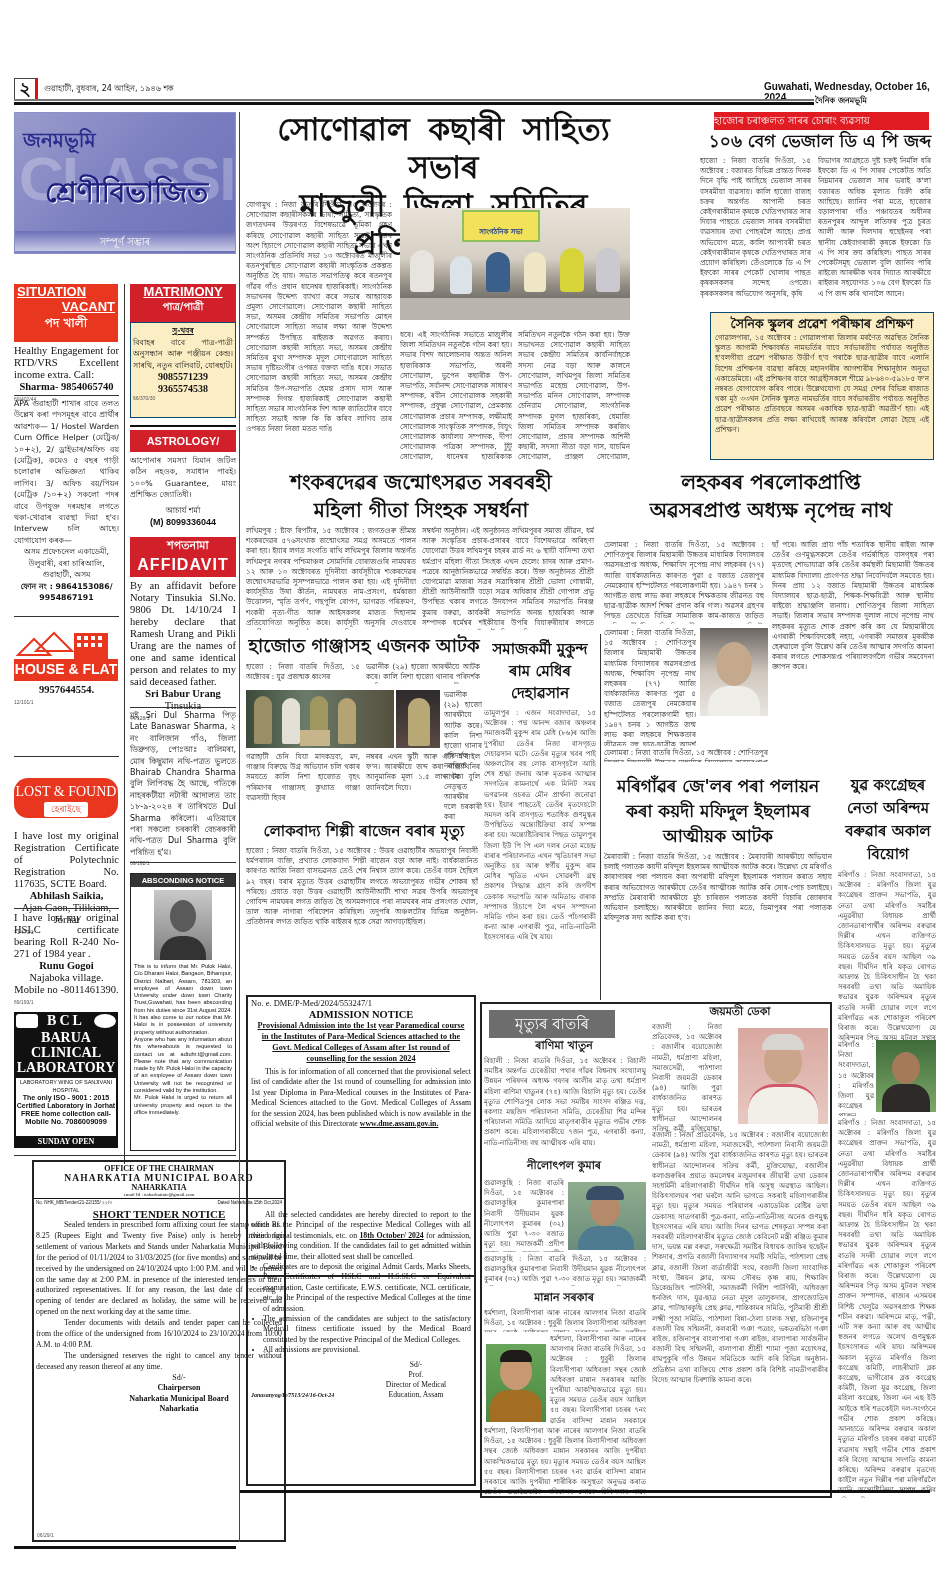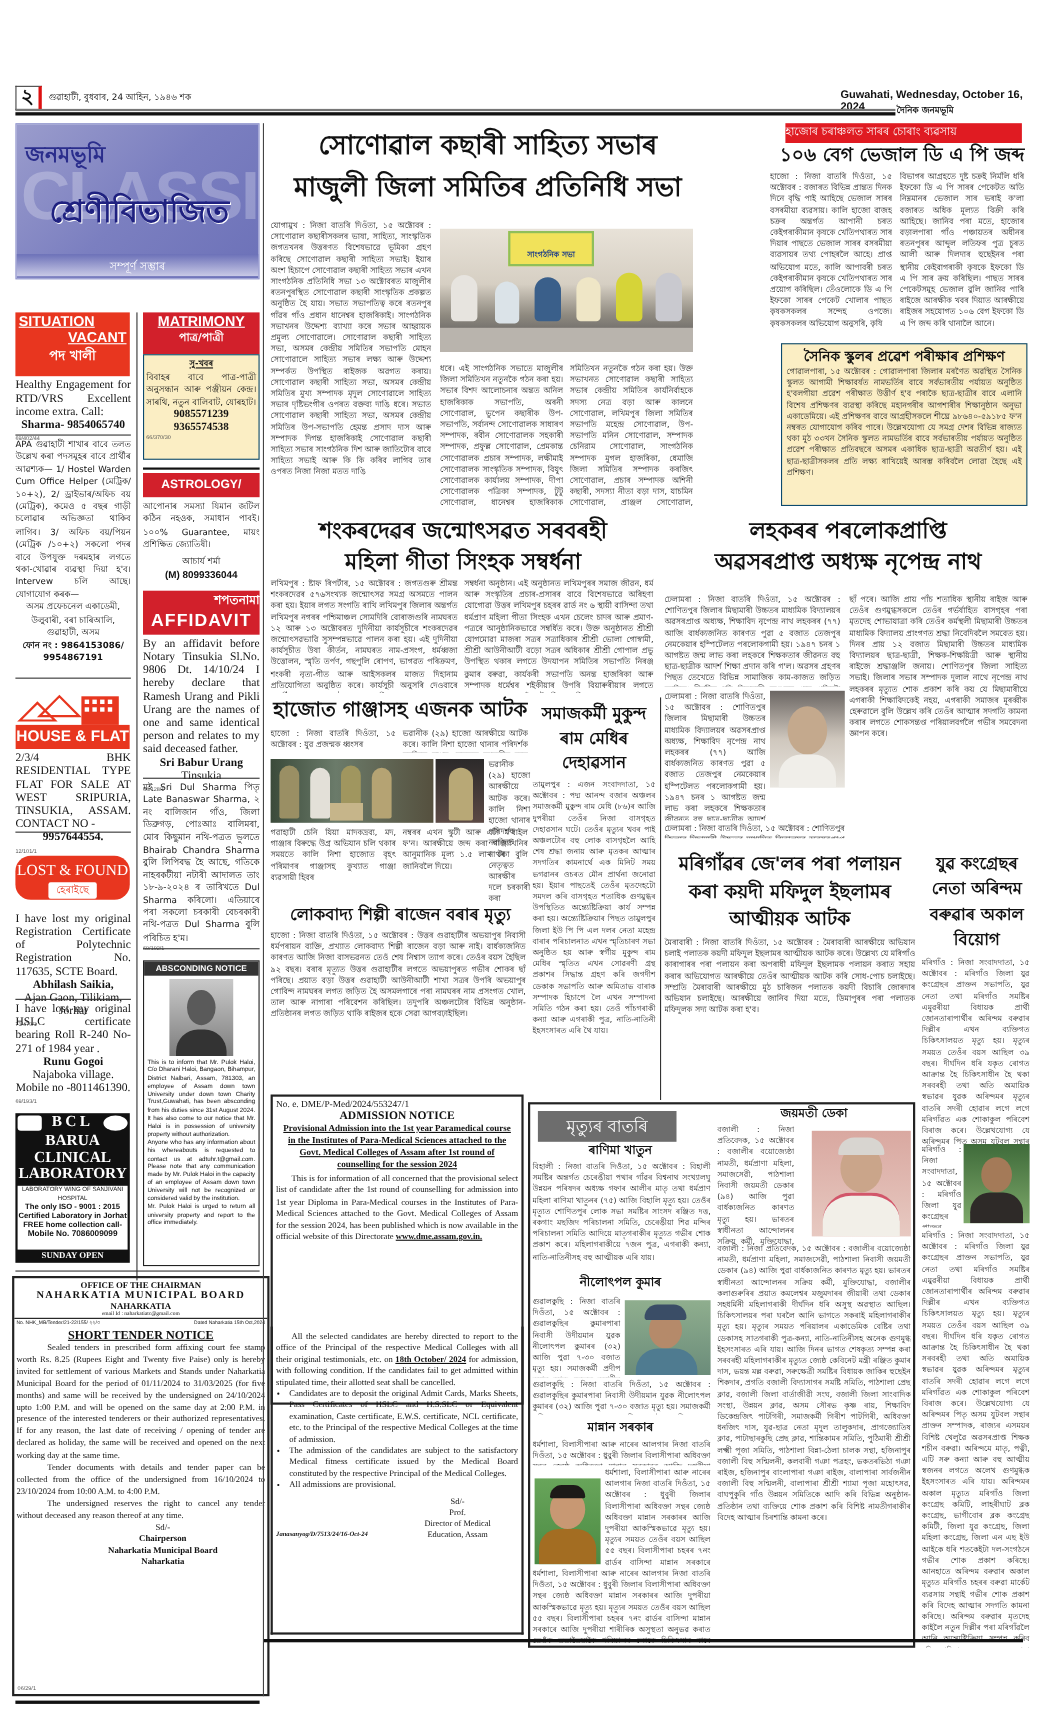--- a/index.html
+++ b/index.html
@@ -88,21 +88,20 @@
         <rect x="63" y="18" width="4" height="4"></rect>
         <rect x="70" y="18" width="4" height="4"></rect>
         <rect x="77" y="18" width="4" height="4"></rect>
         <rect x="84" y="18" width="4" height="4"></rect>
       </g>
     <rect x="0" y="34" width="104" height="22" fill="#e8361f"></rect>
   </svg>
   <div class="abs ad-head" style="left:0;top:36px;width:104px;font-size:14px;">HOUSE &amp; FLAT</div>
 </div>
 <div class="abs adtext-en" style="left:14px;top:684px;width:105px;">
-  <div>2/3/4 BHK RESIDENTIAL TYPE FLAT FOR SALE AT WEST SRIPURIA, TINSUKIA, ASSAM. CONTACT NO -</div>
   <div class="center bold">9957644554.</div>
   <div class="code">12/101/1</div>
 </div>
 <div class="abs rule-h" style="left:14px;top:756px;width:105px;"></div>
 
 <div class="abs" style="left:14px;top:770px;width:104px;height:55px;">
   <div style="position:absolute;left:0;top:8px;width:104px;height:40px;background:#e8361f;border-radius:14px;"></div>
   <div class="abs serif" style="left:0;top:14px;width:104px;text-align:center;color:#fff;font-size:14px;">LOST &amp; FOUND</div>
   <div class="abs bn" style="left:30px;top:32px;width:44px;text-align:center;background:#fff;color:#e8361f;font-size:9px;border-radius:2px;">হেৰাইছে</div>
 </div>
@@ -156,21 +155,21 @@
 <div class="abs rule-h" style="left:130px;top:425px;width:106px;height:2px;background:#111;"></div>
 
 <div class="abs ad-head tag-crim" style="left:130px;top:430px;width:106px;height:22px;font-size:11px;line-height:22px;">ASTROLOGY/জ্যোতিষী</div>
 <div class="abs" style="left:130px;top:455px;width:106px;">
   <div class="adtext-bn">আপোনাৰ সমস্যা যিমান জটিল কঠিন নহওক, সমাধান পাবই। ১০০% Guarantee, মায়ং প্ৰশিক্ষিত জ্যোতিষী।</div>
   <div class="bn center" style="font-size:8px;margin-top:3px;">আচাৰ্য শৰ্মা</div>
   <div class="sans center bold" style="font-size:9px;">(M) 8099336044</div>
 </div>
 
 <div class="abs tag-crim" style="left:130px;top:537px;width:106px;height:40px;">
-  <div class="bn center" style="color:#fff;font-size:11px;font-weight:bold;padding-left:10px;text-align:right;">শপতনামা</div>
+  <div class="bn center" style="color:#fff;font-size:11px;font-weight:bold;padding-left:10px;">শপতনামা</div>
   <div class="sans center" style="color:#fff;font-size:16px;font-weight:bold;line-height:18px;letter-spacing:1px;">AFFIDAVIT</div>
 </div>
 <div class="abs adtext-en" style="left:130px;top:580px;width:106px;">
   <div>By an affidavit before Notary Tinsukia Sl.No. 9806 Dt. 14/10/24 I hereby declare that Ramesh Urang and Pikli Urang are the names of one and same identical person and relates to my said deceased father.</div>
   <div class="center bold">Sri Babur Urang</div>
   <div class="center">Tinsukia</div>
   <div class="code">44/128/1</div>
 </div>
 <div class="abs rule-h" style="left:130px;top:707px;width:106px;"></div>
 <div class="abs adtext-bn" style="left:130px;top:710px;width:106px;font-size:8px;">
@@ -187,21 +186,21 @@
   </div>
   <div class="sans" style="font-size:5.6px;line-height:7.3px;padding:0 3px;text-align:justify;">
     <div>This is to inform that Mr. Pulok Haloi, C/o Dharani Haloi, Bangaon, Bihampur, District Nalbari, Assam, 781303, an employee of Assam down town University under down town Charity Trust,Guwahati, has been absconding from his duties since 31st August 2024. It has also come to our notice that Mr. Haloi is in possession of university property without authorization.</div>
     <div>Anyone who has any information about his whereabouts is requested to contact us at adtuhr.t@gmail.com. Please note that any communication made by Mr. Pulok Haloi in the capacity of an employee of Assam down town University will not be recognized or considered valid by the institution.</div>
     <div>Mr. Pulok Haloi is urged to return all university property and report to the office immediately.</div>
   </div>
 </div>
 
 <div class="abs rule-h" style="left:14px;top:1155px;width:222px;"></div>
 
-<div class="abs box" style="left:11px;top:1160px;width:234px;height:382px;border-width:2px;">
+<div class="abs box" style="left:32px;top:1160px;width:254px;height:382px;border-width:2px;">
   <div class="serif bold center" style="font-size:8px;margin-top:2px;">OFFICE OF THE CHAIRMAN</div>
   <div class="serif bold center" style="font-size:9.5px;letter-spacing:1.2px;">NAHARKATIA MUNICIPAL BOARD</div>
   <div class="serif bold center" style="font-size:8px;">NAHARKATIA</div>
   <div class="serif center" style="font-size:5px;border-bottom:1px solid #111;padding-bottom:1px;">email Id : naharkatiatc@gmail.com</div>
   <div style="display:flex;justify-content:space-between;font-size:4.5px;padding:1px 2px;" class="sans">
     <span>No. NHK_MB/Tender/21-22/155/ ২২/৩</span>
     <span>Dated Naharkatia 15th Oct,2024</span>
   </div>
   <div class="serif bold center" style="font-size:11px;text-decoration:underline;">SHORT TENDER NOTICE</div>
   <div class="serif" style="font-size:7.8px;line-height:10.9px;text-align:justify;padding:0 2px;">
@@ -213,21 +212,21 @@
     <div>Sd/-</div>
     <div class="bold">Chairperson</div>
     <div class="bold">Naharkatia Municipal Board</div>
     <div class="bold">Naharkatia</div>
   </div>
   <div class="code abs" style="left:3px;bottom:2px;">06/29/1</div>
 </div>
 
 <div class="rule-v" style="left:239px;top:112px;height:1430px;background:#444;"></div>
 
-<div class="abs headline" style="left:246px;top:113px;width:395px;font-size:24px;line-height:38px;">
+<div class="abs headline" style="left:246px;top:113px;width:395px;font-size:31px;line-height:38px;font-family:Liberation Mono, monospace;">
   <div>সোণোৱাল কছাৰী সাহিত্য সভাৰ</div>
   <div>মাজুলী জিলা সমিতিৰ প্ৰতিনিধি সভা</div>
 </div>
 <div class="abs body-txt" style="left:246px;top:200px;width:146px;height:262px;">যোগামুখ : নিজা বাতৰি দিওঁতা, ১৫ অক্টোবৰ : সোণোৱাল কছাৰীসকলৰ ভাষা, সাহিত্য, সাংস্কৃতিক জগতখনৰ উত্তৰণত বিশেষভাৱে ভূমিকা গ্ৰহণ কৰিছে সোণোৱাল কছাৰী সাহিত্য সভাই। ইয়াৰ অংশ হিচাপে সোণোৱাল কছাৰী সাহিত্য সভাৰ এখন সাংগঠনিক প্ৰতিনিধি সভা ১৩ অক্টোবৰত মাজুলীৰ ৰতনপুৰস্থিত সোণোৱাল কছাৰী সাংস্কৃতিক প্ৰকল্পত অনুষ্ঠিত হৈ যায়। সভাত সভাপতিত্ব কৰে ৰতনপুৰ গাঁৱৰ গাঁও প্ৰধান ধানেশ্বৰ হাজৰিকাই। সাংগঠনিক সভাখনৰ উদ্দেশ্য ব্যাখ্যা কৰে সভাৰ আহ্বায়ক প্ৰমুল্য সোণোৱালে। সোণোৱাল কছাৰী সাহিত্য সভা, অসমৰ কেন্দ্ৰীয় সমিতিৰ সভাপতি মোহন সোণোৱালে সাহিত্য সভাৰ লক্ষ্য আৰু উদ্দেশ্য সম্পৰ্কত উপস্থিত ৰাইজক অৱগত কৰায়। সোণোৱাল কছাৰী সাহিত্য সভা, অসমৰ কেন্দ্ৰীয় সমিতিৰ মুখ্য সম্পাদক মৃদুল সোণোৱালে সাহিত্য সভাৰ দৃষ্টিভংগীৰ ওপৰত বক্তব্য দাঙি ধৰে। সভাত সোণোৱাল কছাৰী সাহিত্য সভা, অসমৰ কেন্দ্ৰীয় সমিতিৰ উপ-সভাপতি হেমন্ত প্ৰসাদ দাস আৰু সম্পাদক দিগন্ত হাজৰিকাই সোণোৱাল কছাৰী সাহিত্য সভাৰ সাংগঠনিক দিশ আৰু জাতিটোৰ বাবে সাহিত্য সভাই আৰু কি কি কৰিব লাগিব তাৰ ওপৰত নিজা নিজা মতত দাঙি</div>
 <div class="photo" style="left:400px;top:208px;width:230px;height:112px;background:linear-gradient(#e8e2d8 0%,#d6cfc3 45%,#8f8a80 70%,#4a4a4f 100%);">
   <div style="position:absolute;left:62px;top:2px;width:78px;height:32px;background:#f1e25a;border:2px solid #8fbf5a;">
     <div class="bn" style="font-size:7px;text-align:center;margin-top:14px;color:#1a3a8a;font-weight:bold;">সাংগঠনিক সভা</div>
   </div>
   <div style="position:absolute;left:0;top:90px;width:230px;height:22px;background:#b9b4ad;"></div>
   <div style="position:absolute;left:10px;top:42px;width:24px;height:42px;border-radius:12px 12px 4px 4px;background:#e7e4df;"></div>

